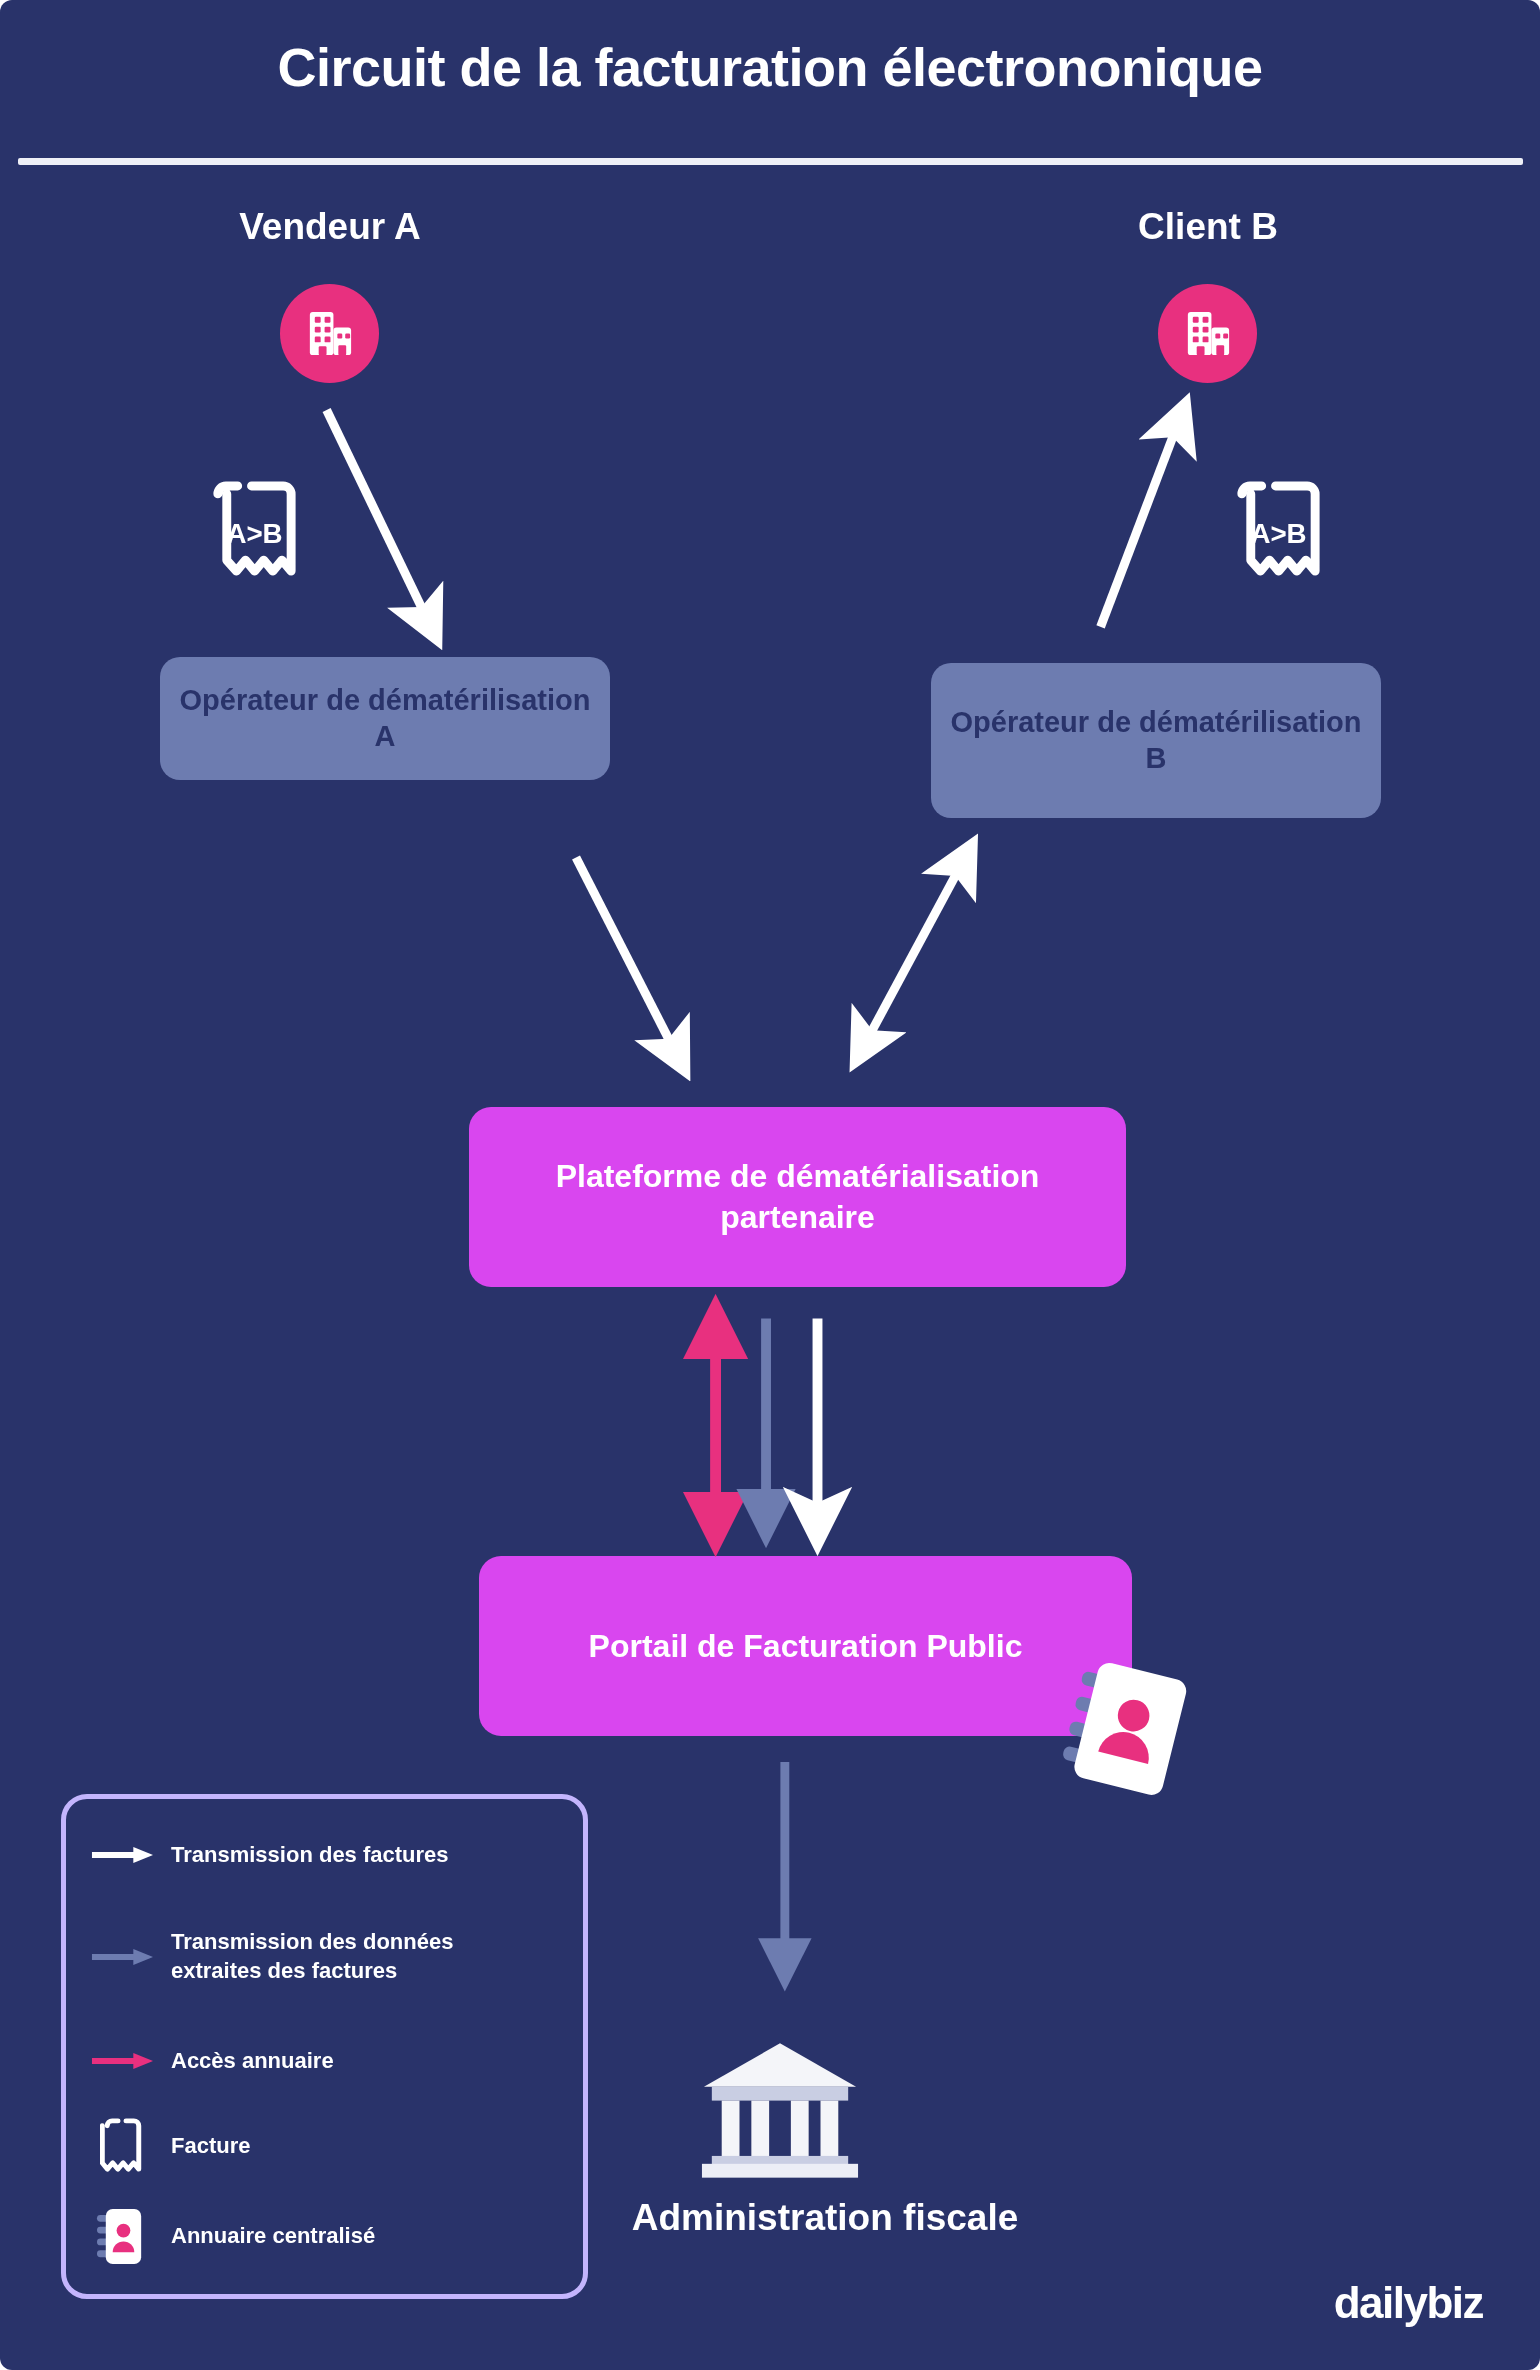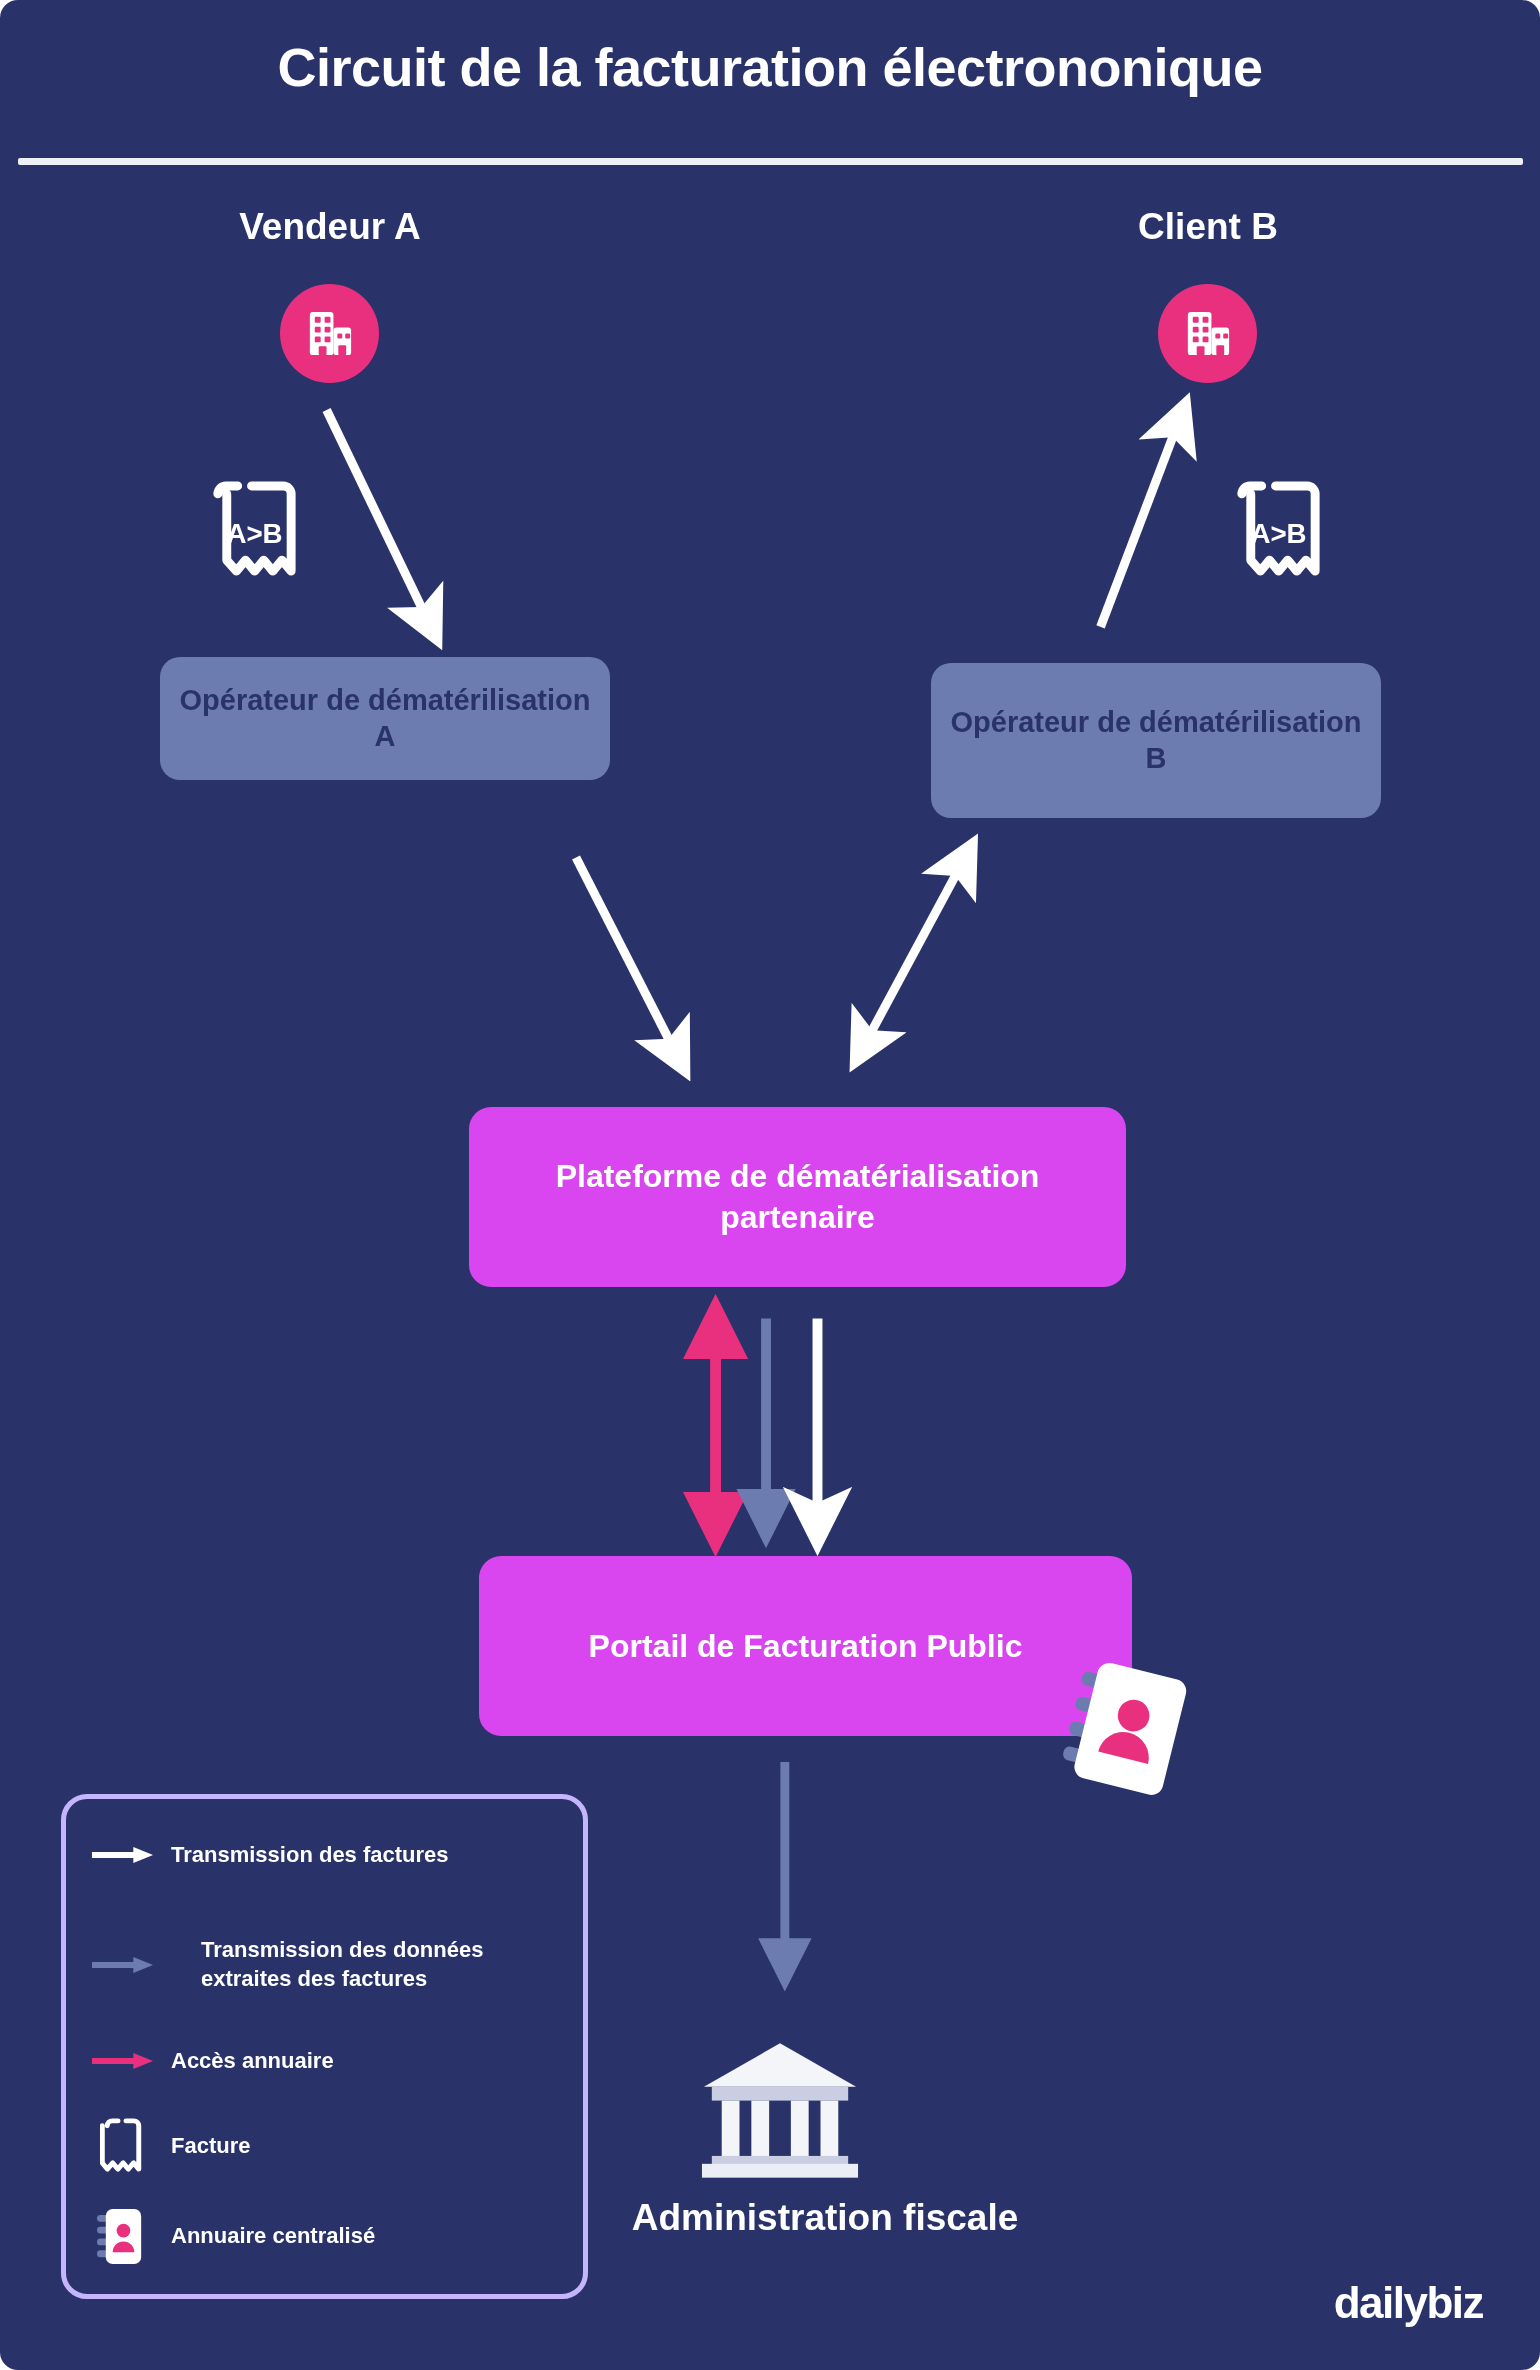--- a/index.html
+++ b/index.html
@@ -11,21 +11,21 @@
     width: 1540px;
     height: 2370px;
     font-family: "Liberation Sans", sans-serif;
     overflow: hidden;
   }
   .poster {
     position: relative;
     width: 1540px;
     height: 2370px;
     background: #29336a;
-    border-radius: 18px;
+    border-radius: 12px;
     overflow: hidden;
   }
 
   
   .title {
     position: absolute;
     left: 0; top: 36px;
     width: 1540px;
     text-align: center;
     color: #ffffff;
@@ -253,21 +253,21 @@
     <div class="legend-row" style="top:42px;">
       <span class="legend-glyph">
         <svg width="65" height="20" viewBox="0 0 66 20">
           <line x1="2" y1="10" x2="48" y2="10" stroke="#ffffff" stroke-width="6"></line>
           <polygon points="44,2 64,10 44,18" fill="#ffffff"></polygon>
         </svg>
       </span>
       <span class="legend-text">Transmission des factures</span>
     </div>
 
-    <div class="legend-row" style="top:137px;gap:30px;">
+    <div class="legend-row" style="top:129px;">
       <span class="legend-glyph">
         <svg width="65" height="20" viewBox="0 0 66 20">
           <line x1="2" y1="10" x2="48" y2="10" stroke="#6d7cb0" stroke-width="6"></line>
           <polygon points="44,2 64,10 44,18" fill="#6d7cb0"></polygon>
         </svg>
       </span>
       <span class="legend-text" style="width:366px;">Transmission des données extraites des factures</span>
     </div>
 
     <div class="legend-row" style="top:248px;">

